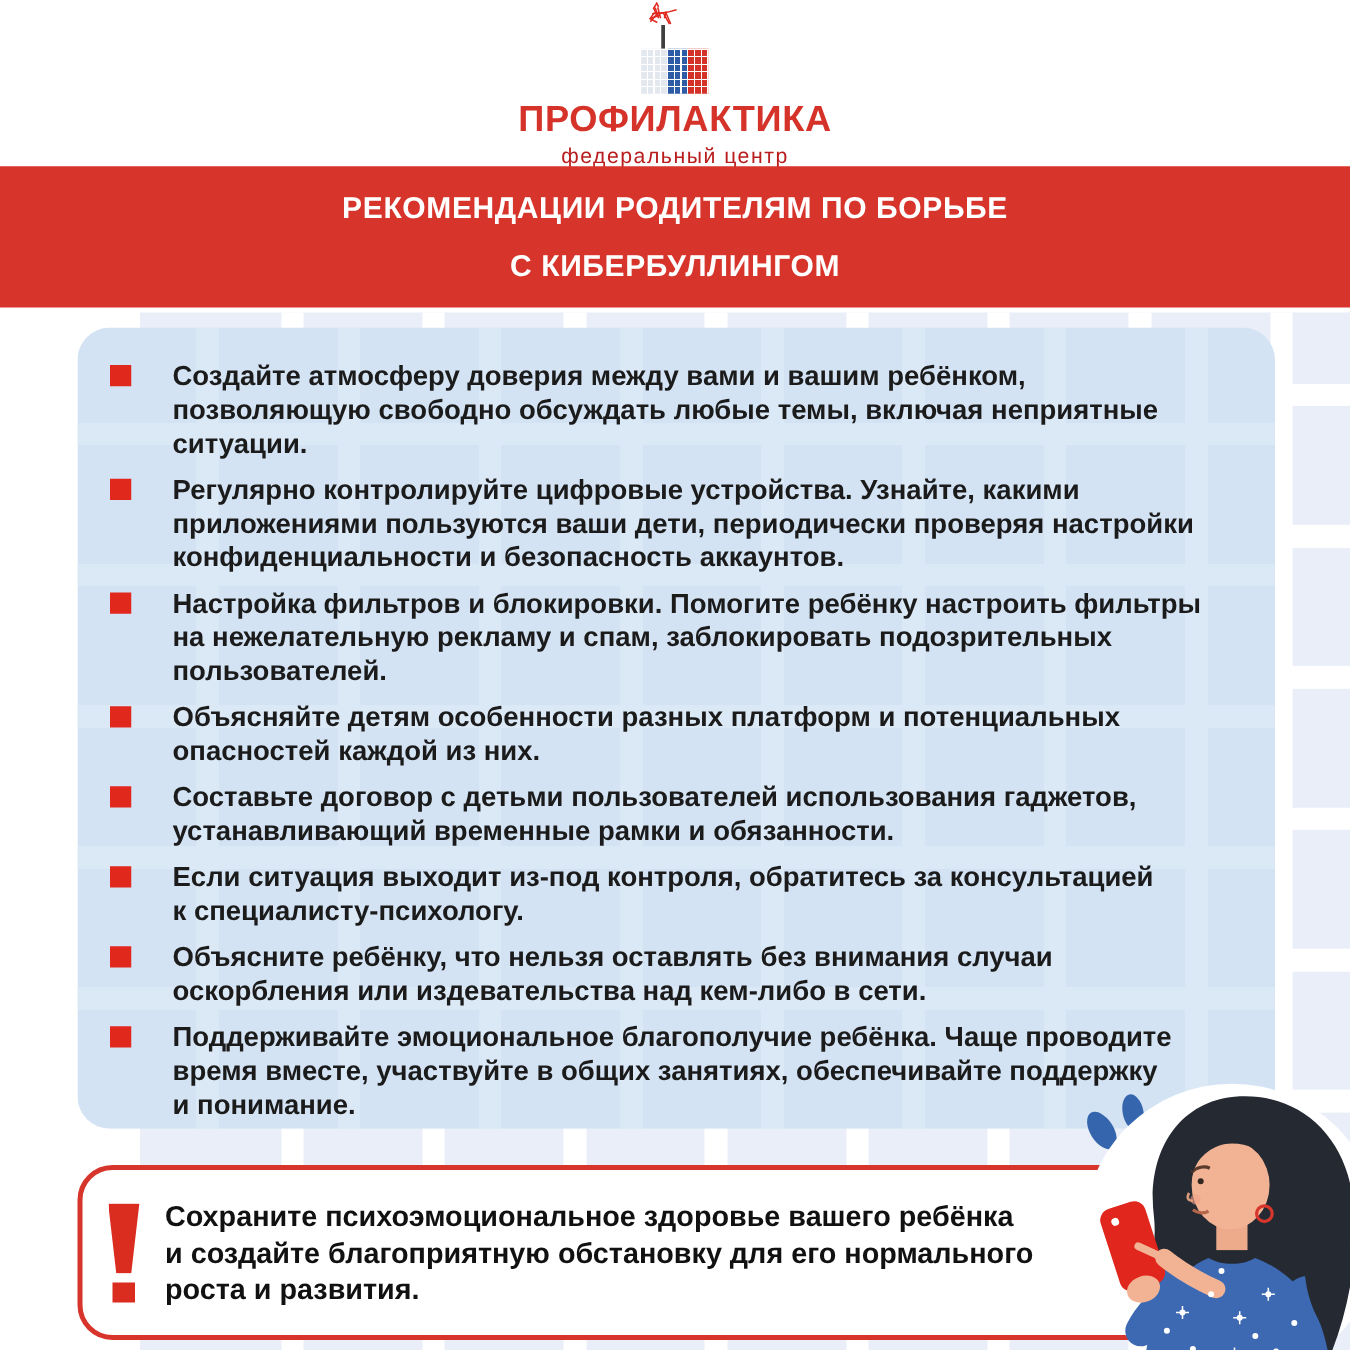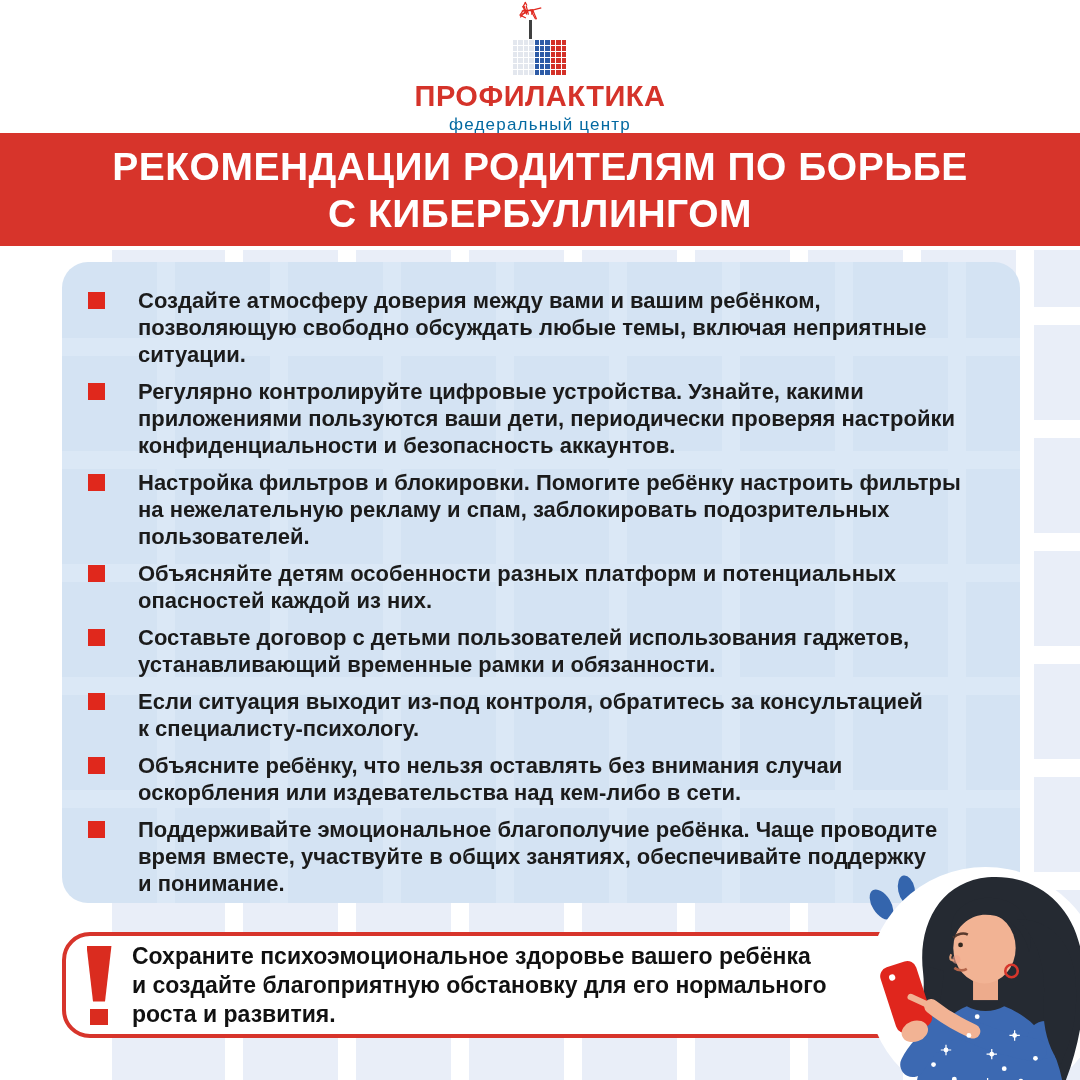--- a/index.html
+++ b/index.html
@@ -19,43 +19,43 @@
           display:flex;align-items:center;justify-content:center;background:#fff;flex-direction:column;}
   .logo-mark{width:66px;height:76px;margin-right:20px;}
   .header-divider{width:3px;height:72px;background:#3f4040;margin:0 24px 0 4px;}
   .org-logo{display:flex;flex-direction:column;align-items:center;}
   .mosaic{width:54px;height:36px;margin-bottom:7px;
     background:
       repeating-linear-gradient(90deg, transparent 0 4.4px, #ffffff 4.4px 5.4px),
       repeating-linear-gradient(0deg,  transparent 0 5px,   #ffffff 5px 6px),
       linear-gradient(90deg,#e3e7ee 0 40%, #2d5ba6 40% 70%, #d43128 70% 100%);}
   .org-title{font-size:29px;font-weight:800;color:#d5332a;letter-spacing:.5px;line-height:1;}
-  .org-subtitle{font-size:17px;font-weight:400;color:#0369a1;letter-spacing:1.2px;margin-top:5px;line-height:1;}
+  .org-subtitle{font-size:17px;font-weight:400;color:#b91c1c;letter-spacing:1.2px;margin-top:5px;line-height:1;}
 
   
   .banner{position:absolute;left:0;top:133px;width:1080px;height:113px;background:#d7342b;z-index:5;
           display:flex;align-items:center;justify-content:center;}
-  .banner-title{color:#ffffff;font-size:39px;line-height:47px;font-weight:800;text-align:center;
+  .banner-title{color:#ffffff;font-size:24px;line-height:47px;font-weight:800;text-align:center;
                 white-space:pre-line;letter-spacing:.5px;}
 
   
   .panel{position:absolute;left:62px;top:262px;width:958px;height:641px;border-radius:26px;z-index:2;
     background:
       repeating-linear-gradient(90deg, transparent 0 95px, #dbe8f6 95px 113px),
       repeating-linear-gradient(0deg,  transparent 0 95px, #dbe8f6 95px 113px),
       #d4e3f3;
     box-sizing:border-box;padding:25px 30px 20px 24px;}
   .rec-list{list-style:none;margin:0;padding:0;}
   .rec-item{position:relative;padding-left:52px;margin-bottom:10px;}
   .rec-item:last-child{margin-bottom:0;}
   .bullet{position:absolute;left:2px;top:5px;width:17px;height:17px;background:#e0281c;}
   .rec-text{font-size:22px;line-height:27px;font-weight:600;color:#1b1b1b;white-space:pre-line;}
 
   
-  .callout{position:absolute;left:62px;top:932px;width:948px;height:106px;z-index:3;
+  .callout{position:absolute;left:62px;top:932px;width:948px;height:140px;z-index:3;
            background:#ffffff;border:4px solid #d7342b;border-radius:28px;
            display:flex;align-items:center;box-sizing:border-box;}
   .excl{margin-left:18px;width:30px;display:flex;flex-direction:column;align-items:center;flex-shrink:0;}
   .excl-bar{width:25px;height:56px;background:#da2c1f;clip-path:polygon(0 0,100% 0,74% 100%,26% 100%);}
   .excl-dot{width:18px;height:16px;background:#da2c1f;margin-top:7px;}
   .callout-text{margin-left:18px;font-size:23px;line-height:29px;font-weight:800;color:#111;
                 white-space:pre-line;width:790px;}
 
   
   .woman{position:absolute;left:842px;top:842px;width:260px;height:260px;z-index:4;}

